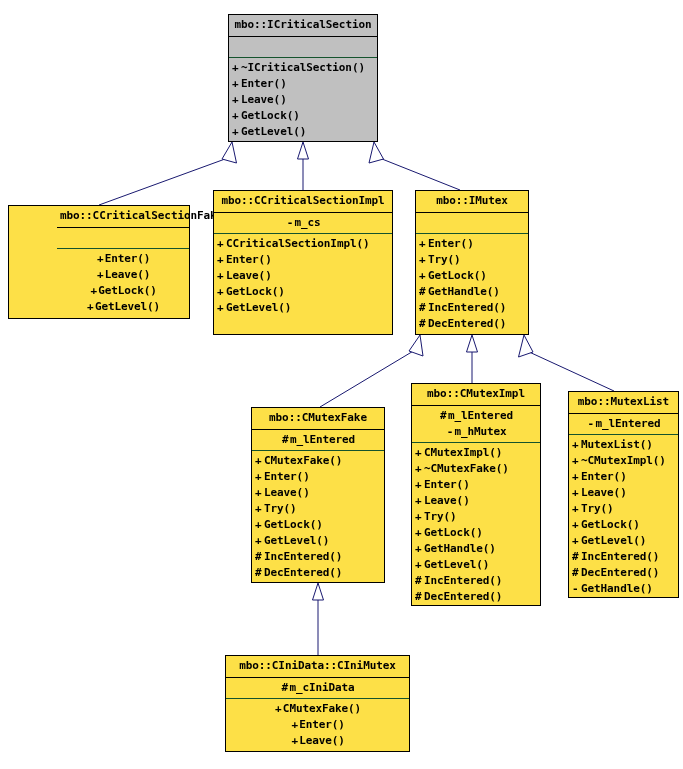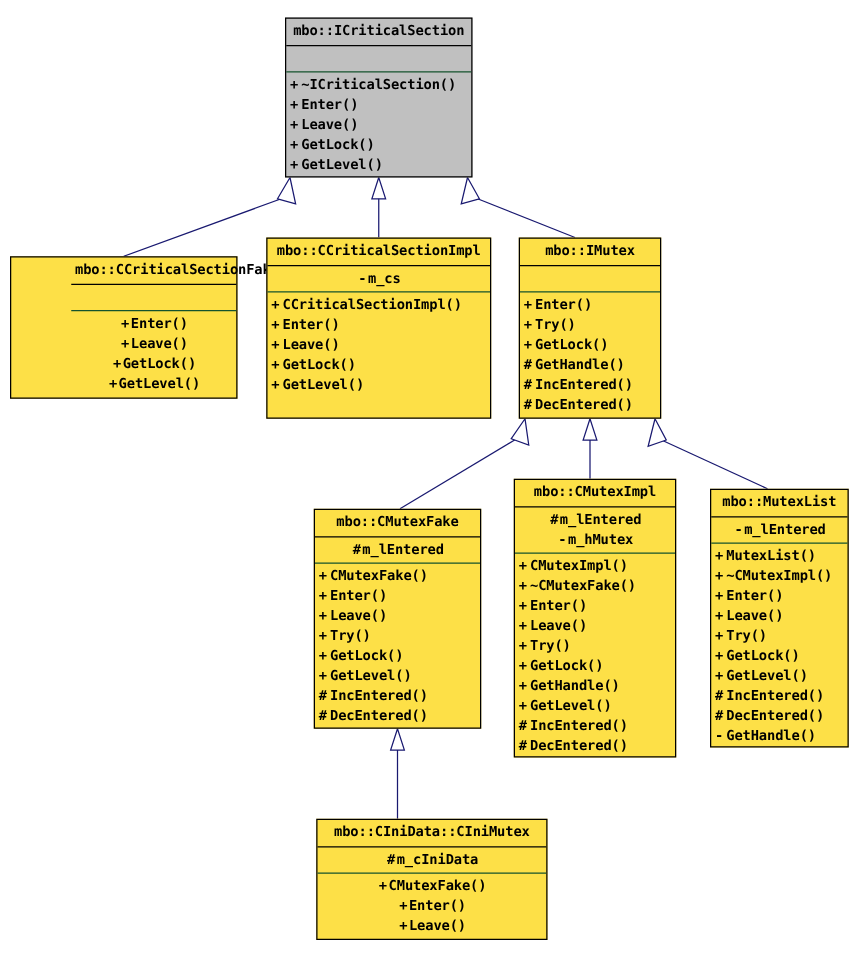--- a/index.html
+++ b/index.html
@@ -215,21 +215,21 @@
           <div class="member"><span class="vis">+</span><span>Enter()</span></div>
           <div class="member"><span class="vis">+</span><span>Leave()</span></div>
           <div class="member"><span class="vis">+</span><span>Try()</span></div>
           <div class="member"><span class="vis">+</span><span>GetLock()</span></div>
           <div class="member"><span class="vis">+</span><span>GetLevel()</span></div>
           <div class="member"><span class="vis">#</span><span>IncEntered()</span></div>
           <div class="member"><span class="vis">#</span><span>DecEntered()</span></div>
           <div class="member"><span class="vis">-</span><span>GetHandle()</span></div>
         </div>
       </div>
-      <div class="uml-class" style="left: 225px; top: 655px; width: 185px; height: 97px; margin-left: 28px;">
+      <div class="uml-class" style="left: 225px; top: 655px; width: 185px; height: 97px;">
         <div class="cls-title">mbo::CIniData::CIniMutex</div>
         <div class="cls-attrs">
           <div class="member"><span class="vis">#</span><span>m_cIniData</span></div>
         </div>
         <div class="cls-ops ops-center">
           <div class="member"><span class="vis">+</span><span>CMutexFake()</span></div>
           <div class="member"><span class="vis">+</span><span>Enter()</span></div>
           <div class="member"><span class="vis">+</span><span>Leave()</span></div>
         </div>
       </div>

